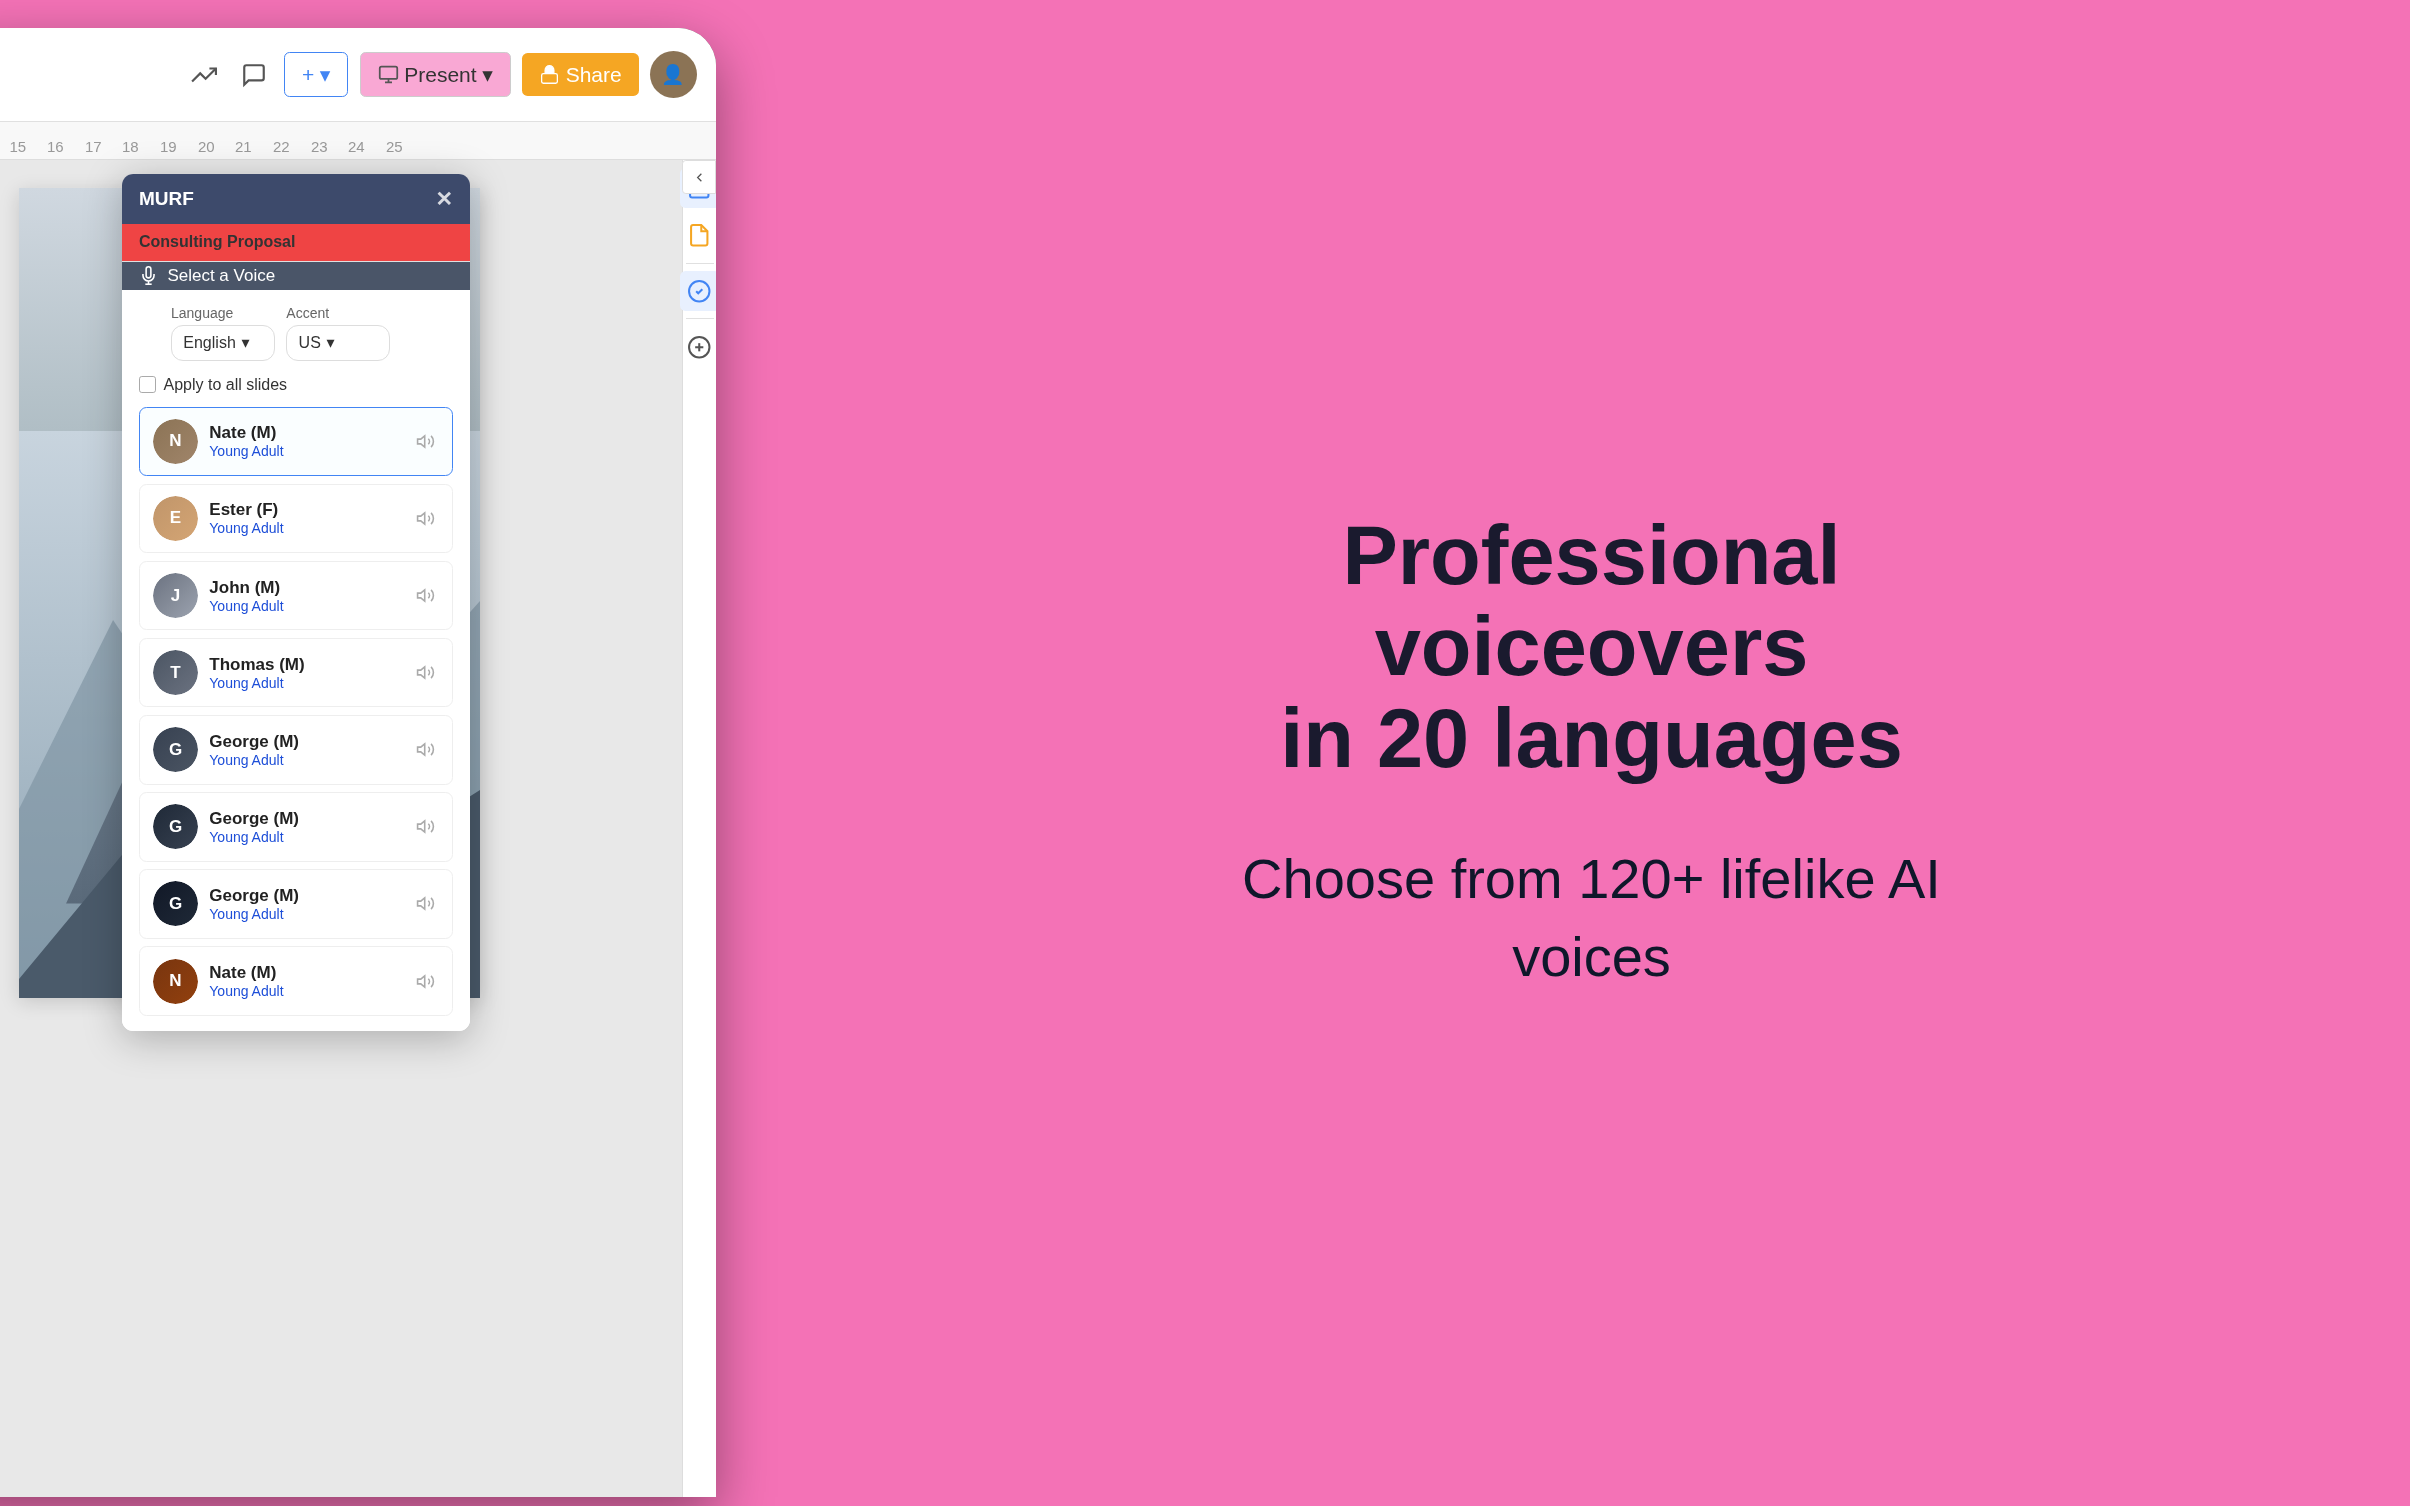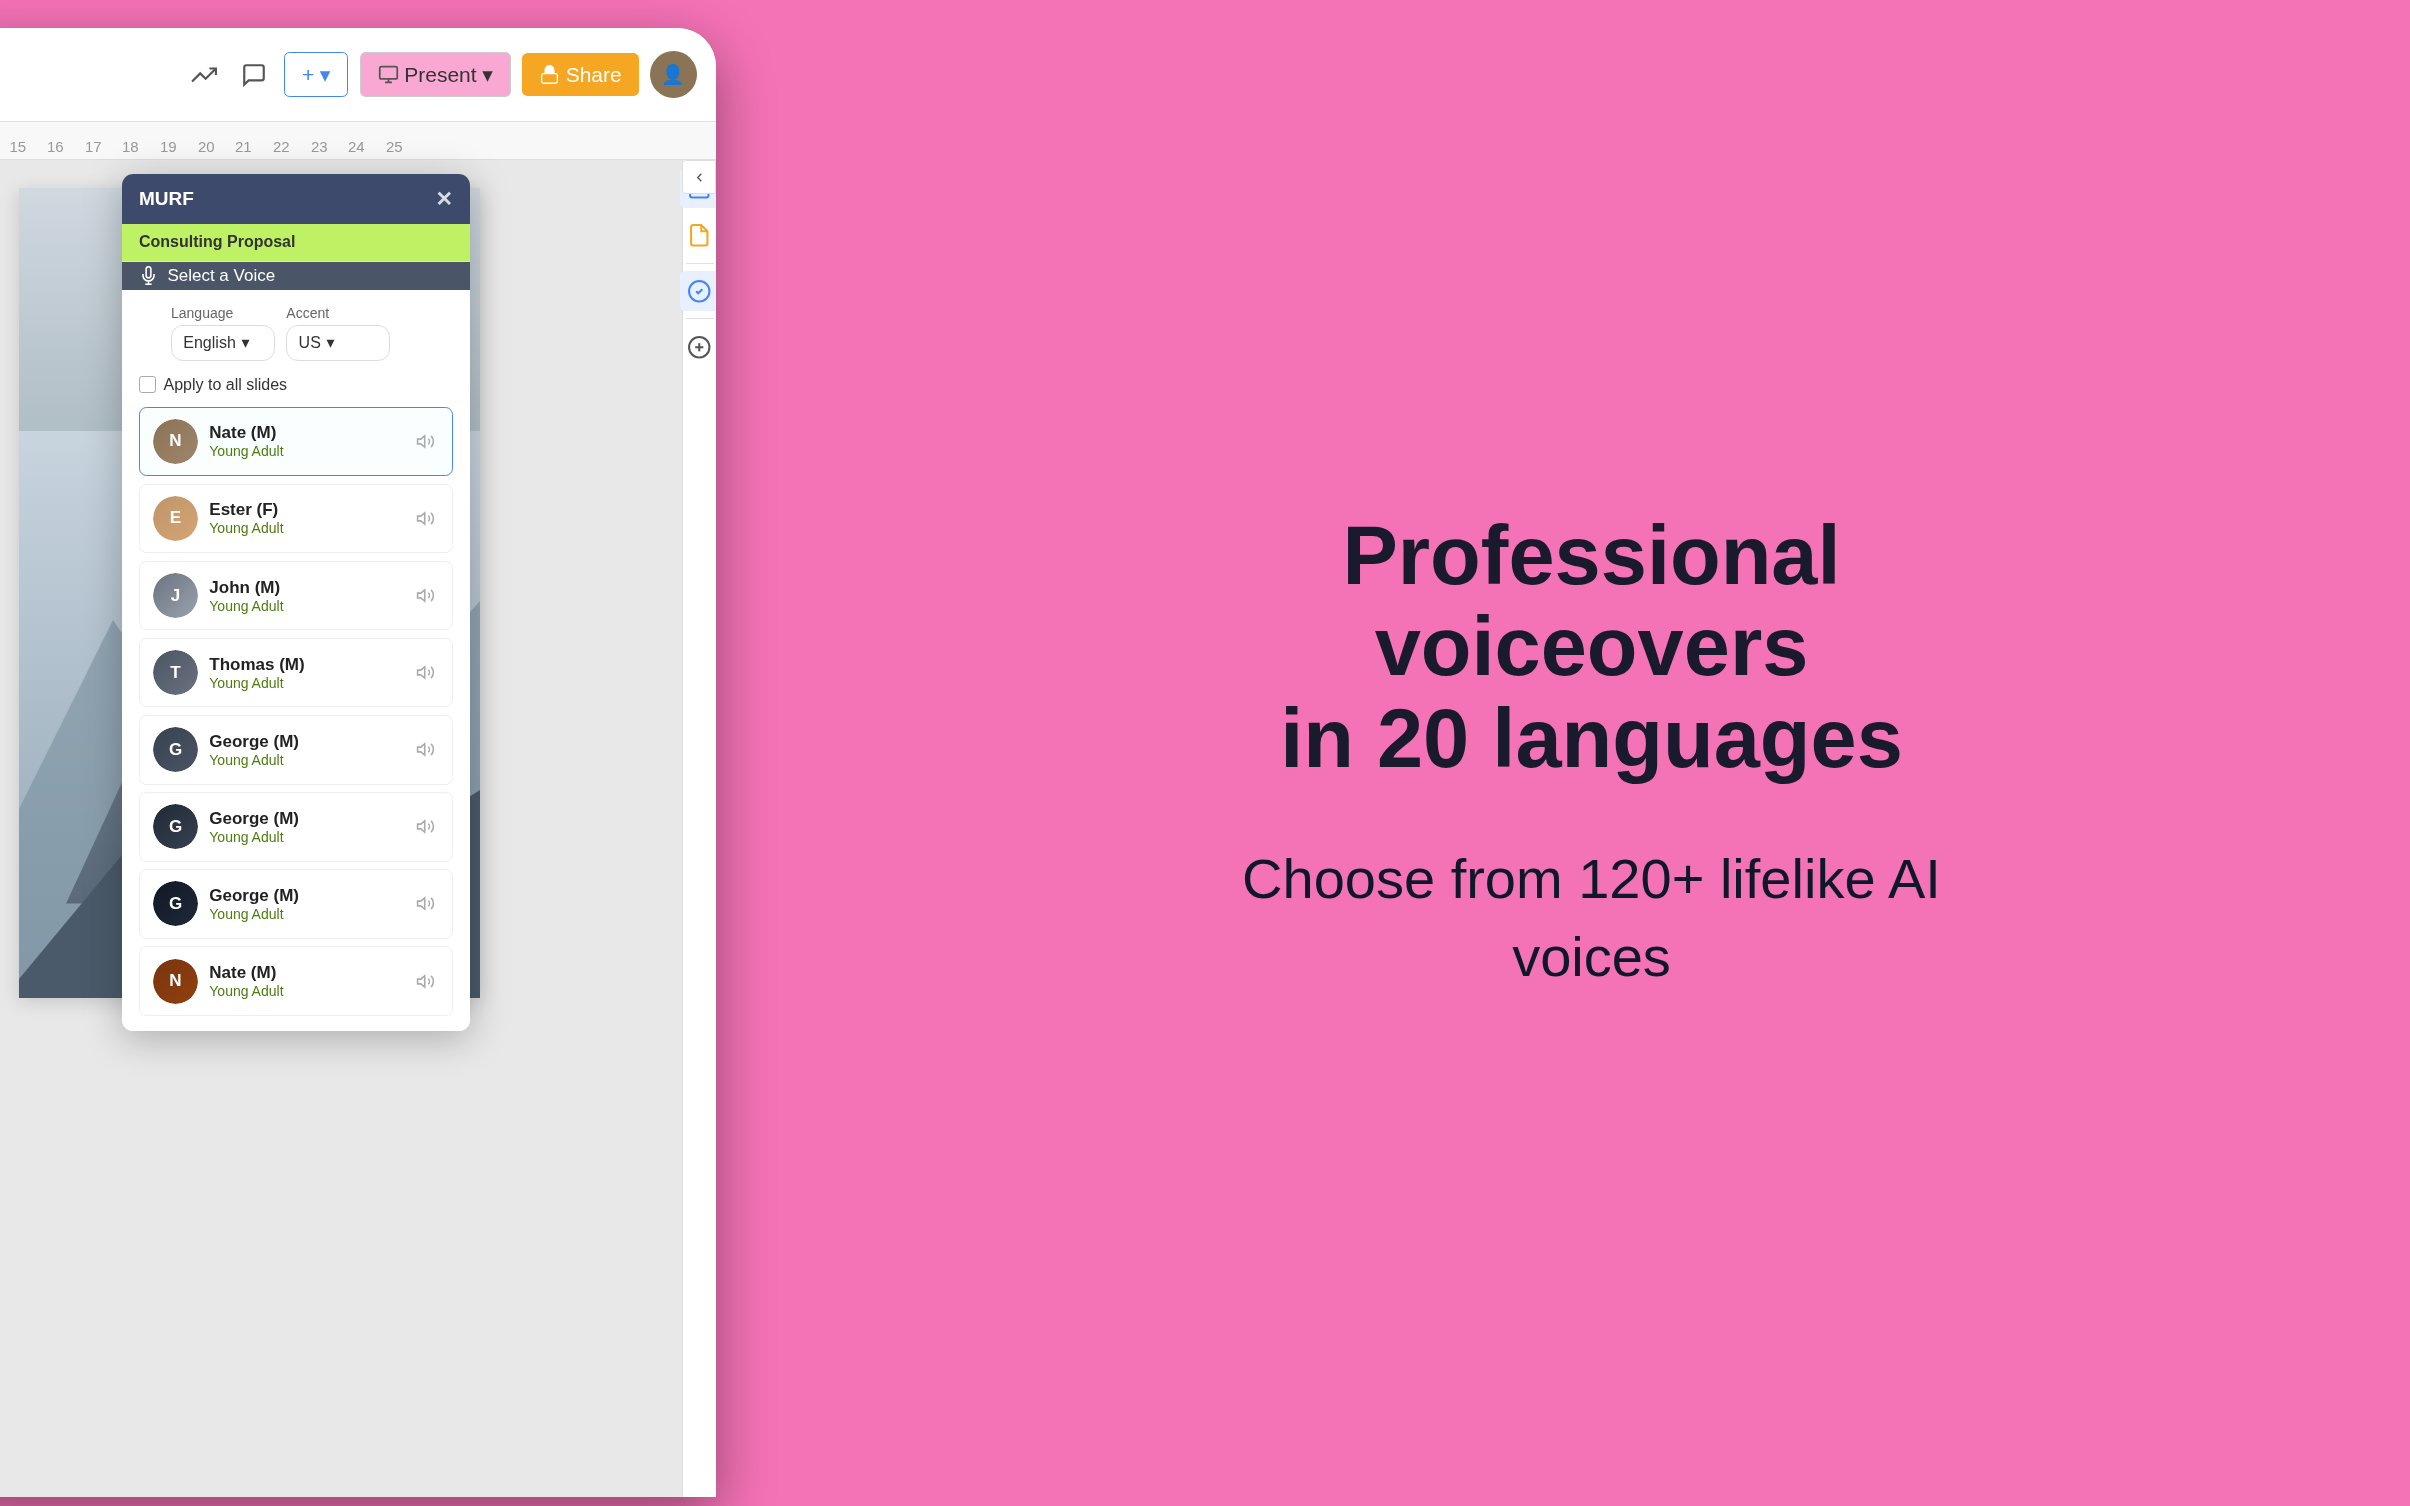--- a/index.html
+++ b/index.html
@@ -358,21 +358,21 @@
     }
 
     .voice-name {
       font-size: 17px;
       font-weight: 600;
       color: #222;
     }
 
     .voice-type {
       font-size: 14px;
-      color: #4d7c0f;
+      color: #1d4ed8;
     }
 
     .voice-play {
       width: 28px;
       height: 28px;
       display: flex;
       align-items: center;
       justify-content: center;
       color: #aaa;
       font-size: 19px;
@@ -543,21 +543,21 @@
         </div>
       </div>
 
       <div class="murf-modal">
 
         <div class="modal-header">
           <span>MURF</span>
           <span class="modal-close">✕</span>
         </div>
 
-        <div style="background:#bef264; padding:9.4px 17px; font-size:16px; font-weight:600; color:#333; border-bottom:0.9px solid #e0e0e0;">
+        <div style="background:#ef4444; padding:9.4px 17px; font-size:16px; font-weight:600; color:#333; border-bottom:0.9px solid #e0e0e0;">
           <span>Consulting Proposal</span>
         </div>
 
         <div class="modal-subheader">
           <svg width="19" height="19" viewBox="0 0 24 24" fill="none" stroke="white" stroke-width="2">
             <path d="M12 1a3 3 0 0 0-3 3v8a3 3 0 0 0 6 0V4a3 3 0 0 0-3-3z"></path>
               <path d="M19 10v2a7 7 0 0 1-14 0v-2"></path>
               <line x1="12" y1="19" x2="12" y2="23"></line>
               <line x1="8" y1="23" x2="16" y2="23"></line>
           </svg>

